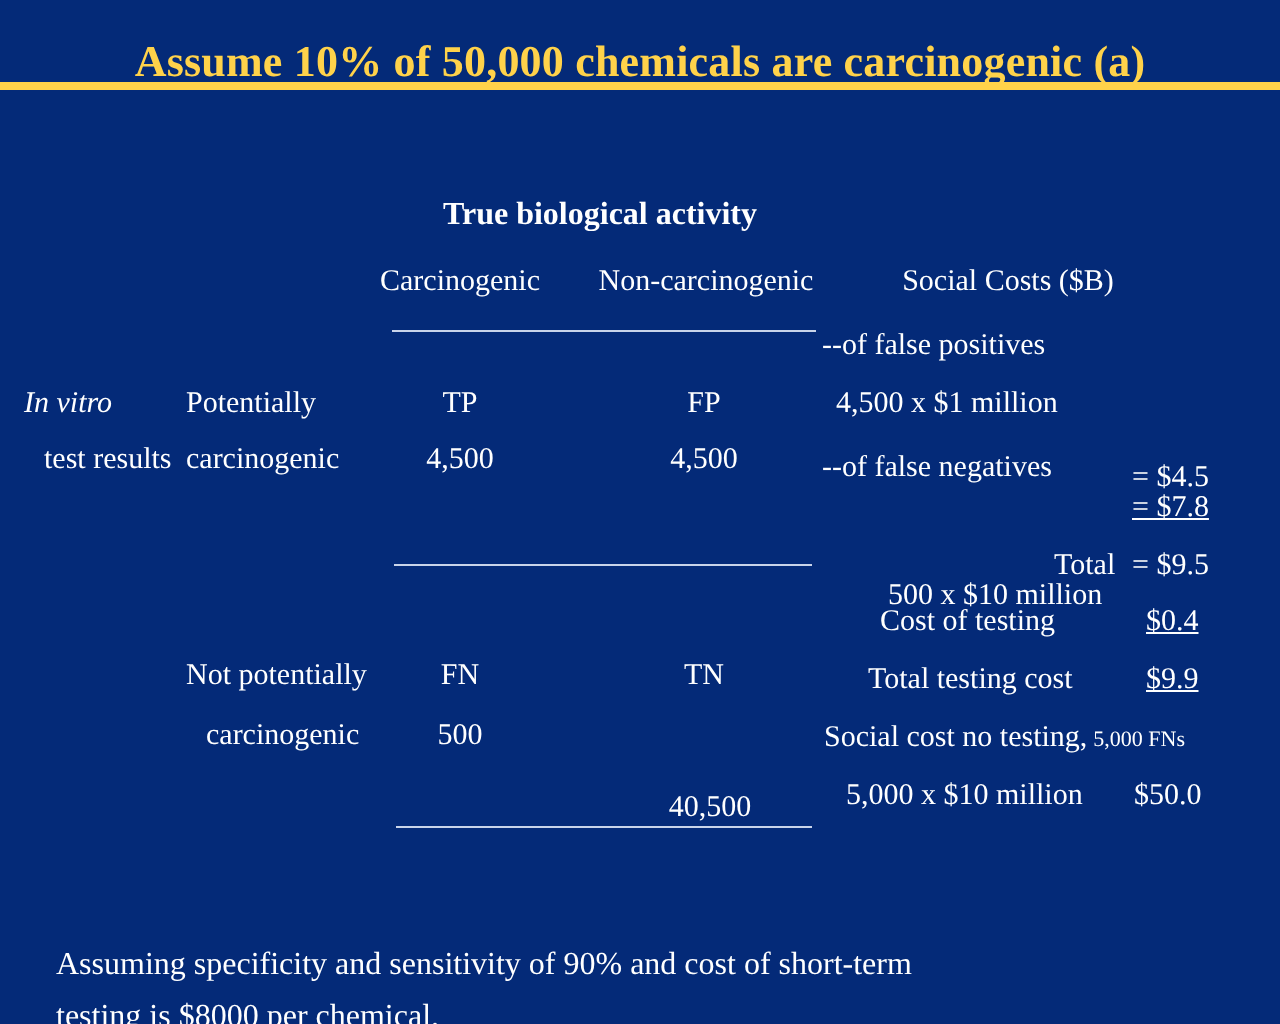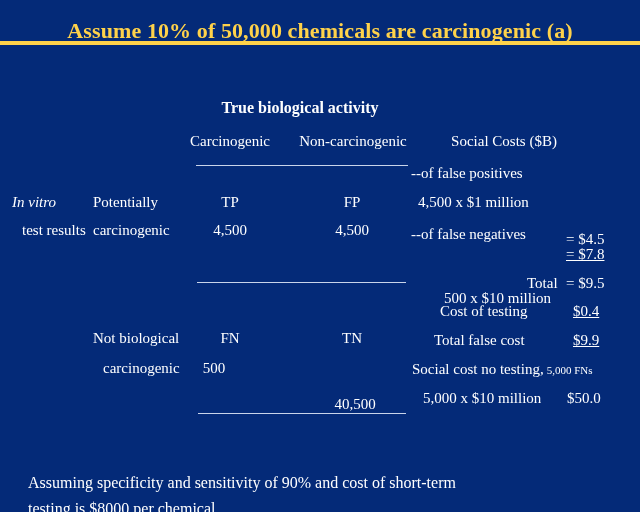--- a/index.html
+++ b/index.html
@@ -101,42 +101,42 @@
   <div class="t ital" style="left:12px; top:194px;">In vitro</div>
   <div class="t" style="left:22px; top:222px;">test results</div>
 
   <div class="t" style="left:93px; top:194px;">Potentially</div>
   <div class="t" style="left:93px; top:222px;">carcinogenic</div>
   <div class="t ctr" style="left:230px; top:194px;">TP</div>
   <div class="t ctr" style="left:230px; top:222px;">4,500</div>
   <div class="t ctr" style="left:352px; top:194px;">FP</div>
   <div class="t ctr" style="left:352px; top:222px;">4,500</div>
 
-  <div class="t" style="left:93px; top:330px;">Not biological</div>
+  <div class="t" style="left:93px; top:330px;">Not potentially</div>
   <div class="t" style="left:103px; top:360px;">carcinogenic</div>
   <div class="t ctr" style="left:230px; top:330px;">FN</div>
-  <div class="t ctr" style="left:214px; top:360px;">500</div>
+  <div class="t ctr" style="left:230px; top:360px;">500</div>
   <div class="t ctr" style="left:352px; top:330px;">TN</div>
   <div class="t ctr" style="left:355px; top:360px;margin-top:36px;">40,500</div>
 
   <div class="t" style="left:411px; top:165px;">--of false positives</div>
   <div class="t" style="left:418px; top:194px;">4,500 x $1 million</div>
   <div class="t" style="left:566px; top:194px;margin-top:37px;">= $4.5</div>
 
   <div class="t" style="left:411px; top:226px;">--of false negatives</div>
   <div class="t" style="left:444px; top:246px;margin-top:44px;">500 x $10 million</div>
   <div class="t ul" style="left:566px; top:246px;">= $7.8</div>
 
   <div class="t" style="left:527px; top:275px;">Total</div>
   <div class="t" style="left:566px; top:275px;">= $9.5</div>
 
   <div class="t" style="left:440px; top:303px;">Cost of testing</div>
   <div class="t ul" style="left:573px; top:303px;">$0.4</div>
 
-  <div class="t" style="left:434px; top:332px;">Total false cost</div>
+  <div class="t" style="left:434px; top:332px;">Total testing cost</div>
   <div class="t ul" style="left:573px; top:332px;">$9.9</div>
 
   <div class="t" style="left:412px; top:361px;">
     <span>Social cost no testing,</span><span class="small" style="padding-left:3px;">5,000 FNs</span>
   </div>
 
   <div class="t" style="left:423px; top:390px;">5,000 x $10 million</div>
   <div class="t" style="left:567px; top:390px;">$50.0</div>
 
   <div id="caption">

